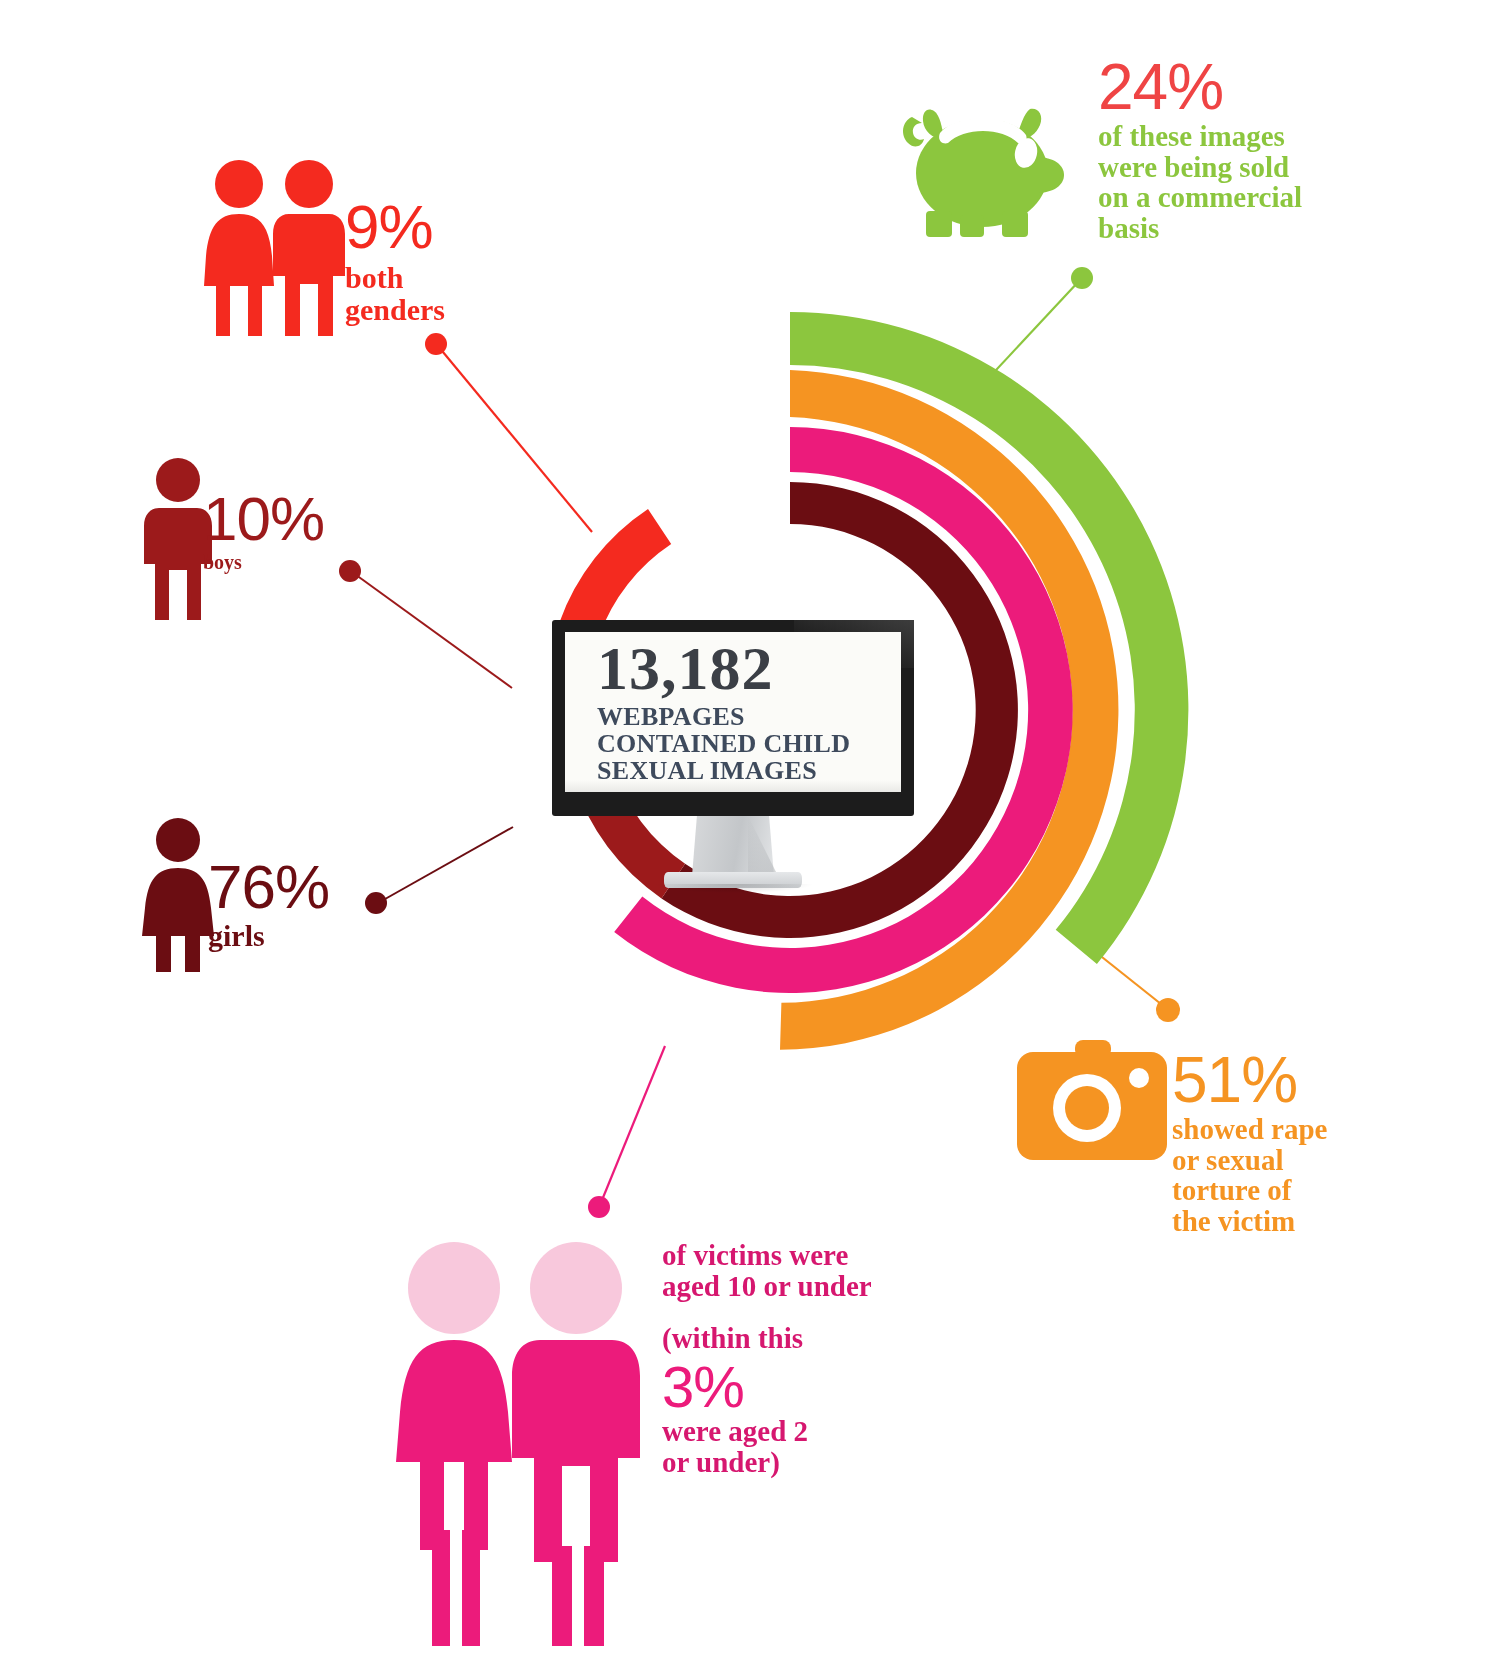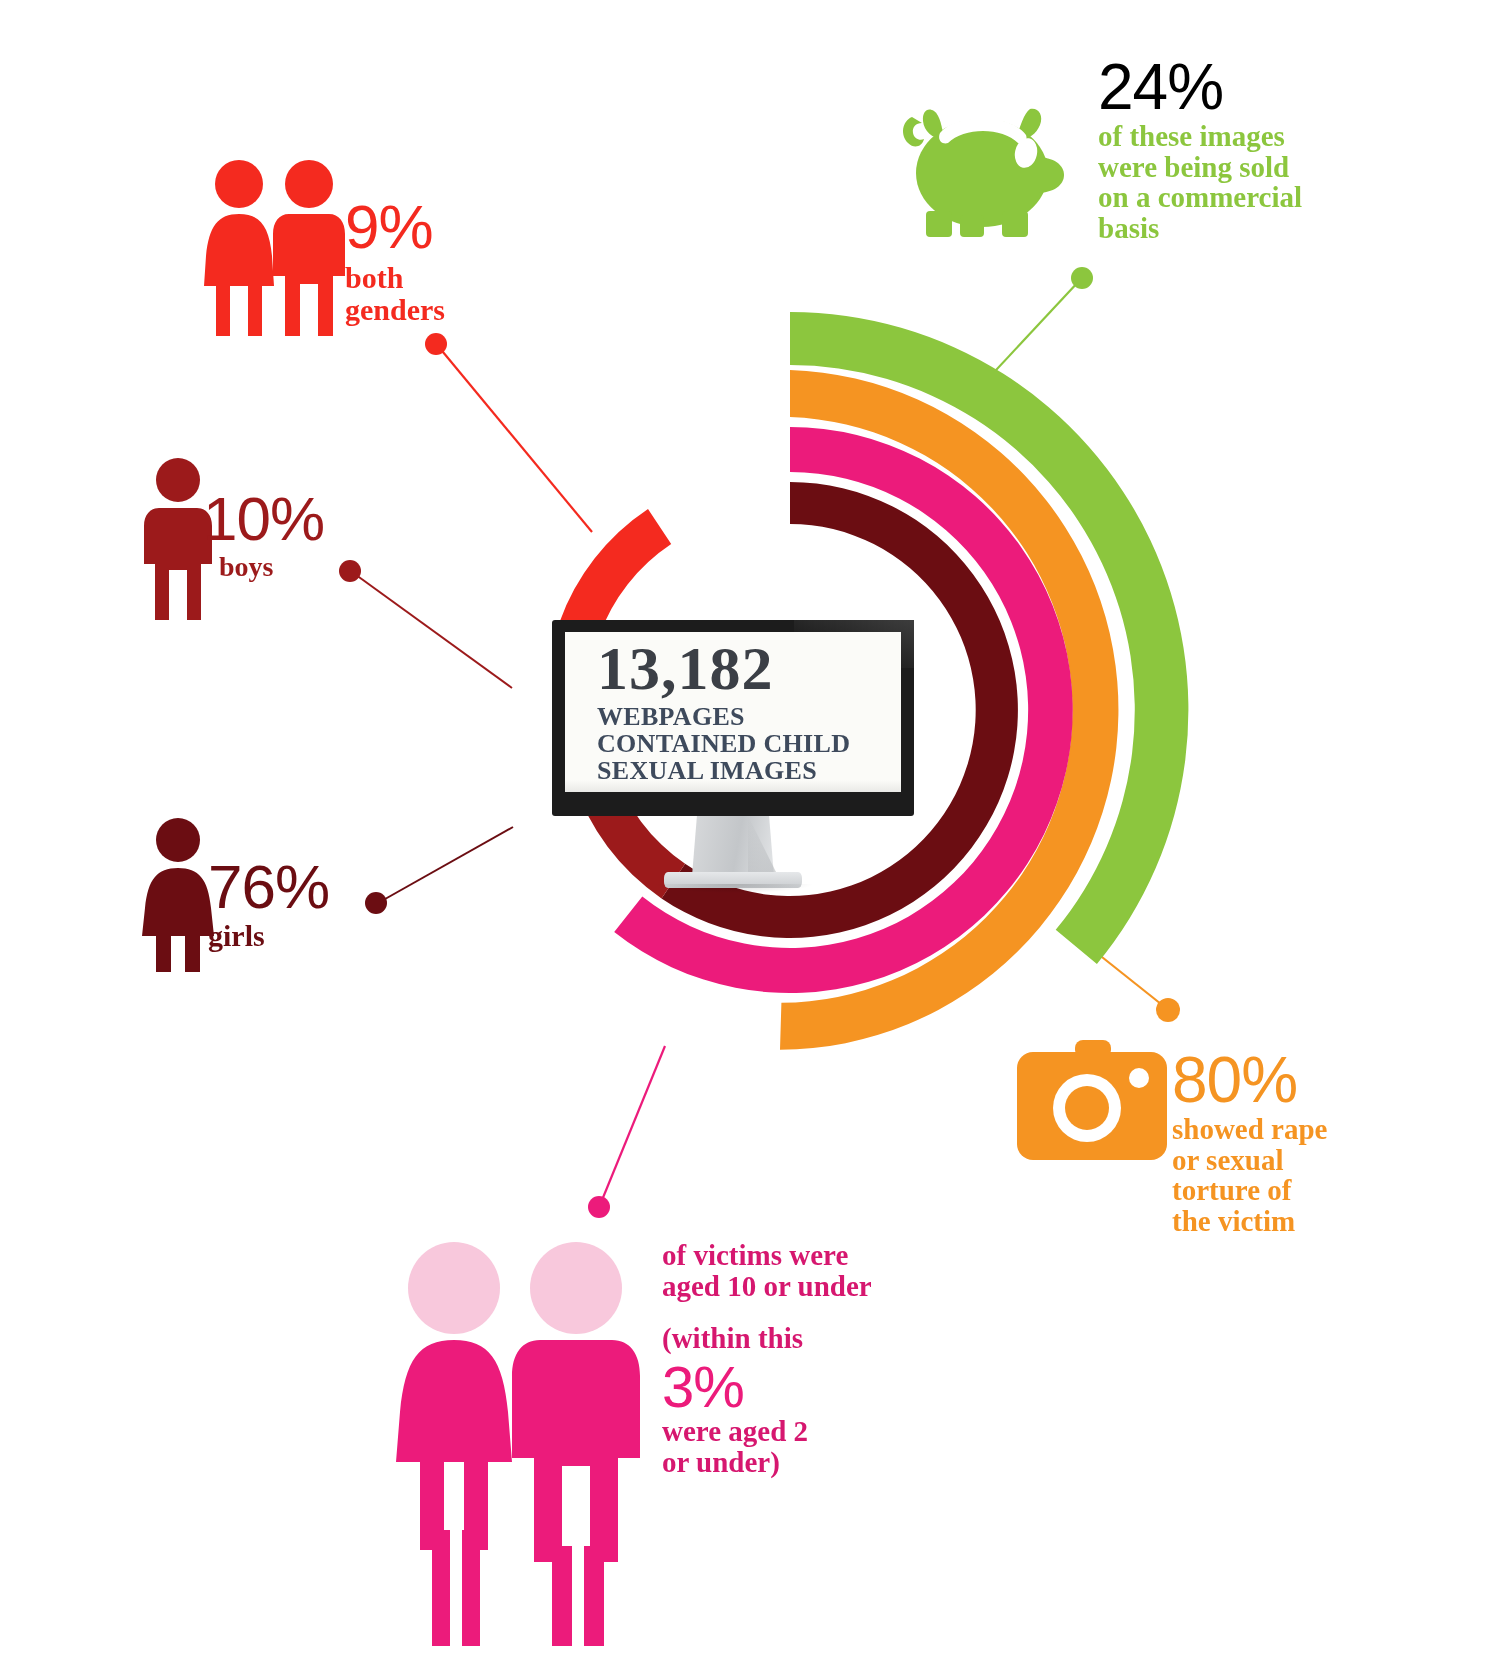--- a/index.html
+++ b/index.html
@@ -158,21 +158,21 @@
     <div class="stat-sub" style="font-size:30px; color:#f42a1f; margin-top:4px;">both</div>
     <div class="stat-sub" style="font-size:30px; color:#f42a1f;">genders</div>
   </div>
 
   <svg class="abs" style="left:138px; top:458px;" width="80" height="164" viewBox="0 0 80 164">
     <circle cx="40" cy="22" r="22" fill="#9c1a1b"></circle>
     <path fill="#9c1a1b" d="M21,50 L59,50 C68,50 74,57 74,68 L74,106 L63,106 L63,162 L49,162 L49,112 L31,112 L31,162 L17,162 L17,106 L6,106 L6,68 C6,57 12,50 21,50 Z"></path>
   </svg>
   <div class="abs" style="left:203px; top:488px;">
     <div class="stat-pct" style="font-size:62px; color:#9c1a1b;">10%</div>
-    <div class="stat-sub" style="font-size:28px; color:#9c1a1b; margin-top:2px;margin-left:16px;">boys</div>
+    <div class="stat-sub" style="font-size:20px; color:#9c1a1b; margin-top:2px;">boys</div>
   </div>
 
   <svg class="abs" style="left:130px; top:818px;" width="96" height="156" viewBox="0 0 96 156">
     <circle cx="48" cy="22" r="22" fill="#6b0d12"></circle>
     <path fill="#6b0d12" d="M48,50 C27,50 18,61 15,90 L12,118 L26,118 L26,154 L41,154 L41,118 L55,118 L55,154 L70,154 L70,118 L84,118 L81,90 C78,61 69,50 48,50 Z"></path>
   </svg>
   <div class="abs" style="left:208px; top:856px;">
     <div class="stat-pct" style="font-size:62px; color:#6b0d12;">76%</div>
     <div class="stat-sub" style="font-size:30px; color:#6b0d12; margin-top:2px;">girls</div>
   </div>
@@ -191,36 +191,36 @@
 
     <rect x="28" y="116" width="26" height="26" rx="4" fill="#8cc63e"></rect>
     <rect x="62" y="120" width="24" height="22" rx="4" fill="#8cc63e"></rect>
     <rect x="104" y="116" width="26" height="26" rx="4" fill="#8cc63e"></rect>
 
     <path fill="#ffffff" d="M42,38 C58,18 112,18 128,40 C130,46 126,50 120,48 C104,32 66,32 50,48 C44,50 39,45 42,38 Z"></path>
 
     <ellipse cx="128" cy="58" rx="11" ry="15" fill="#ffffff" transform="rotate(12 128 58)"></ellipse>
   </svg>
   <div class="abs" style="left:1098px; top:55px;">
-    <div class="stat-pct" style="font-size:64px; color:#000000;">24%</div>
+    <div class="stat-pct" style="font-size:64px; color:#ef4444;">24%</div>
     <div class="stat-sub" style="font-size:29px; color:#8cc63e; margin-top:2px;">of these images</div>
     <div class="stat-sub" style="font-size:29px; color:#8cc63e;">were being sold</div>
     <div class="stat-sub" style="font-size:29px; color:#8cc63e;">on a commercial</div>
     <div class="stat-sub" style="font-size:29px; color:#8cc63e;">basis</div>
   </div>
 
   <svg class="abs" style="left:1015px; top:1040px;" width="155" height="125" viewBox="0 0 155 125">
     <rect x="60" y="0" width="36" height="18" rx="8" fill="#f59422"></rect>
     <rect x="2" y="12" width="150" height="108" rx="16" fill="#f59422"></rect>
     <circle cx="72" cy="68" r="34" fill="#ffffff"></circle>
     <circle cx="72" cy="68" r="22" fill="#f59422"></circle>
     <circle cx="124" cy="38" r="10" fill="#ffffff"></circle>
   </svg>
   <div class="abs" style="left:1172px; top:1048px;">
-    <div class="stat-pct" style="font-size:64px; color:#f59422;">80%</div>
+    <div class="stat-pct" style="font-size:64px; color:#f59422;">51%</div>
     <div class="stat-sub" style="font-size:29px; color:#f59422; margin-top:2px;">showed rape</div>
     <div class="stat-sub" style="font-size:29px; color:#f59422;">or sexual</div>
     <div class="stat-sub" style="font-size:29px; color:#f59422;">torture of</div>
     <div class="stat-sub" style="font-size:29px; color:#f59422;">the victim</div>
   </div>
 
   <svg class="abs" style="left:392px; top:1230px;" width="250" height="420" viewBox="0 0 250 420">
 
     <circle cx="62" cy="58" r="46" fill="#f8c8dc"></circle>
     <path fill="#ec1b7b" d="M62,110 C27,110 13,130 8,182 L4,232 L28,232 L28,320 L52,320 L52,232 L72,232 L72,320 L96,320 L96,232 L120,232 L116,182 C111,130 97,110 62,110 Z"></path>

